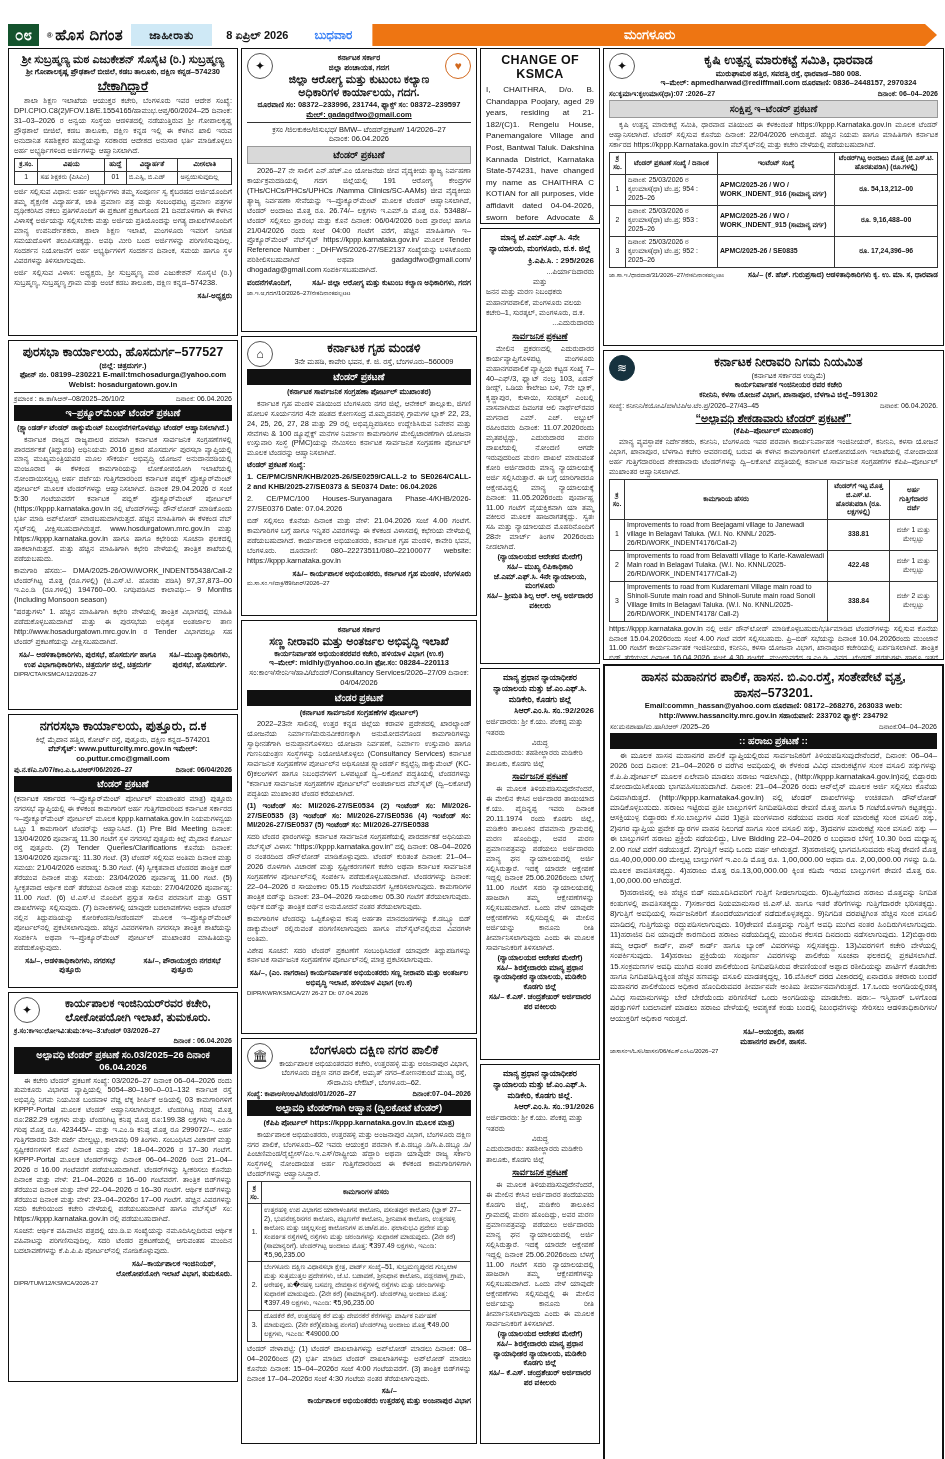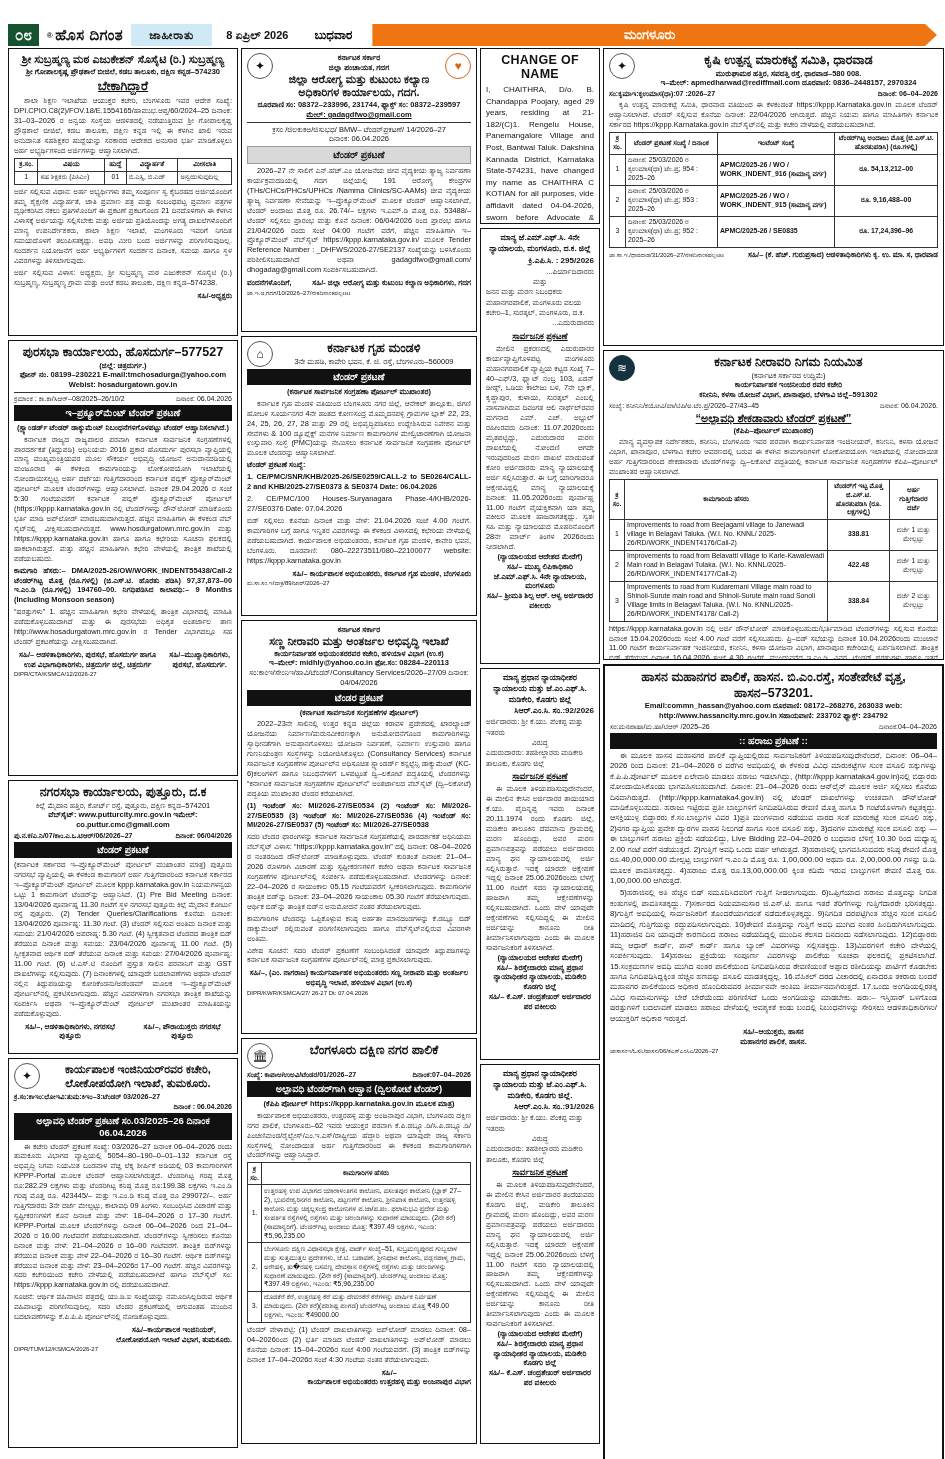--- a/index.html
+++ b/index.html
@@ -7,21 +7,21 @@
   body { height:1459px; font-family:"Liberation Sans","DejaVu Sans",sans-serif; color:#111; position:relative; }
 
   
   .hdr { position:absolute; top:24px; left:8px; right:8px; height:22px; display:flex; align-items:stretch; }
   .pagenum { background:#14532d; color:#fff; font-weight:bold; font-size:15px; padding:0 7px; display:flex; align-items:center; }
   .masthead { display:flex; align-items:center; font-weight:bold; font-size:15px; letter-spacing:.5px; padding:0 8px; white-space:nowrap; }
   .reg { font-size:8px; vertical-align:top; margin-right:2px; }
   .secband { background:#cfe9f6; display:flex; align-items:center; padding:0 18px; }
   .sectitle { font-weight:bold; font-size:11px; letter-spacing:1px; }
   .hdate { font-weight:bold; font-size:11px; padding:0 14px; display:flex; align-items:center; white-space:nowrap; }
-  .hday { color:#000000; font-weight:bold; font-size:12px; padding:0 12px; display:flex; align-items:center; }
+  .hday { color:#3b82f6; font-weight:bold; font-size:12px; padding:0 12px; display:flex; align-items:center; }
   .pennant { background:#ee7512; color:#fff; font-weight:bold; font-size:13px; display:flex; align-items:center; padding:0 26px 0 16px; margin-left:8px; flex:1;
              clip-path:polygon(0 0, calc(100% - 12px) 0, 100% 50%, calc(100% - 12px) 100%, 0 100%); justify-content:center;}
 
   
   .content { position:absolute; top:48px; left:8px; display:flex; gap:3px; }
   .col { display:flex; flex-direction:column; gap:4px; }
   .c1 { width:230px; } .c2 { width:236px; } .c3 { width:120px; } .c4 { width:341px; }
 
   .box { border:1.6px solid #111; background:#fff; padding:4px 5px; overflow:hidden; position:relative; }
   .box.thick { border-width:2.5px; }
@@ -109,34 +109,34 @@
       </tbody>
         </table>
       <div class="p">ಅರ್ಜಿ ಸಲ್ಲಿಸುವ ವಿಧಾನ: ಅರ್ಹ ಅಭ್ಯರ್ಥಿಗಳು ತಮ್ಮ ಸಂಪೂರ್ಣ ಸ್ವ ಕೈಬರಹದ ಅರ್ಜಿಯೊಂದಿಗೆ ತಮ್ಮ ಶೈಕ್ಷಣಿಕ ವಿದ್ಯಾರ್ಹತೆ, ಜಾತಿ ಪ್ರಮಾಣ ಪತ್ರ ಮತ್ತು ಸಂಬಂಧಪಟ್ಟ ಪ್ರಮಾಣ ಪತ್ರಗಳ ದೃಢೀಕರಿಸಿದ ನಕಲು ಪ್ರತಿಗಳೊಂದಿಗೆ ಈ ಪ್ರಕಟಣೆ ಪ್ರಕಟಗೊಂಡ 21 ದಿನದೊಳಗಾಗಿ ಈ ಕೆಳಗಿನ ವಿಳಾಸಕ್ಕೆ ಅರ್ಜಿಯನ್ನು ಸಲ್ಲಿಸಬೇಕು ಮತ್ತು ಅರ್ಜಿಯ ಪ್ರತಿಯೊಂದನ್ನು ಅಗತ್ಯ ದಾಖಲೆಗಳೊಂದಿಗೆ ಮಾನ್ಯ ಉಪನಿರ್ದೇಶಕರು, ಶಾಲಾ ಶಿಕ್ಷಣ ಇಲಾಖೆ, ಮಂಗಳೂರು ಇವರಿಗೆ ನಿಗದಿತ ಸಮಯದೊಳಗೆ ತಲುಪಿಸತಕ್ಕದ್ದು. ಅವಧಿ ಮೀರಿ ಬಂದ ಅರ್ಜಿಗಳನ್ನು ಪರಿಗಣಿಸುವುದಿಲ್ಲ. ಸಂದರ್ಶನ ನಿಯೋಜನೆಗೆ ಅರ್ಹ ಅಭ್ಯರ್ಥಿಗಳಿಗೆ ಸಂದರ್ಶನ ದಿನಾಂಕ, ಸಮಯ ಹಾಗೂ ಸ್ಥಳ ವಿವರಗಳನ್ನು ತಿಳಿಸಲಾಗುವುದು.</div>
       <div class="p">ಅರ್ಜಿ ಸಲ್ಲಿಸುವ ವಿಳಾಸ: ಅಧ್ಯಕ್ಷರು, ಶ್ರೀ ಸುಬ್ರಹ್ಮಣ್ಯ ಮಠ ಎಜುಕೇಶನ್ ಸೊಸೈಟಿ (ರಿ.) ಸುಬ್ರಹ್ಮಣ್ಯ, ಸುಬ್ರಹ್ಮಣ್ಯ ಗ್ರಾಮ ಮತ್ತು ಅಂಚೆ ಕಡಬ ತಾಲೂಕು, ದಕ್ಷಿಣ ಕನ್ನಡ–574238.</div>
       <div class="sigrow">
           <span></span>
           <span class="sig">ಸಹಿ/-ಅಧ್ಯಕ್ಷರು</span>
         </div>
     </div>
 
-    <div class="box" style="height:436px">
+    <div class="box" style="height:370px">
       <div class="bT big">ಪುರಸಭಾ ಕಾರ್ಯಾಲಯ, ಹೊಸದುರ್ಗ–577527</div>
       <div class="bS bold">(ಜಿಲ್ಲೆ: ಚಿತ್ರದುರ್ಗ.)</div>
       <div class="bS bold">ಫೋನ್ ನಂ. 08199–230221   E-mail:tmchosadurga@yahoo.com</div>
       <div class="bS bold">Webist: hosadurgatown.gov.in</div>
       <div class="rule"></div>
       <div class="refrow">
           <span>ಕ್ರಮಾಂಕ : ಕಾ.ಕಾ/ಸಿಆರ್–08/2025–26/10/2</span>
           <span>ದಿನಾಂಕ: 06.04.2026</span>
         </div>
       <div class="bar-black">ಇ–ಪ್ರಕ್ಯೂರ್‌ಮೆಂಟ್ ಟೆಂಡರ್ ಪ್ರಕಟಣೆ</div>
       <div class="bS bold">(ಸ್ಟ್ಯಾಂಡರ್ಡ್ ಟೆಂಡರ್ ಡಾಕ್ಯುಮೆಂಟ್ ನಿಬಂಧನೆಗಳಿಗೊಳಪಟ್ಟು ಟೆಂಡರ್ ಆಹ್ವಾನಿಸಲಾಗಿದೆ.)</div>
       <div class="p ind">ಕರ್ನಾಟಕ ರಾಜ್ಯದ ರಾಜ್ಯಪಾಲರ ಪರವಾಗಿ ಕರ್ನಾಟಕ ಸಾರ್ವಜನಿಕ ಸಂಗ್ರಹಣೆಗಳಲ್ಲಿ ಪಾರದರ್ಶಕತೆ (ತಿದ್ದುಪಡಿ) ಅಧಿನಿಯಮ 2016 ಪ್ರಕಾರ ಹೊಸದುರ್ಗ ಪುರಸಭಾ ವ್ಯಾಪ್ತಿಯಲ್ಲಿ ಮಾನ್ಯ ಮುಖ್ಯಮಂತ್ರಿಯವರ ಮೂಲ ಸೌಕರ್ಯ ಅಭಿವೃದ್ಧಿ ಯೋಜನೆ ಅನುದಾನದಡಿಯಲ್ಲಿ ಮಂಜೂರಾದ ಈ ಕೆಳಕಂಡ ಕಾಮಗಾರಿಯನ್ನು ಲೋಕೋಪಯೋಗಿ ಇಲಾಖೆಯಲ್ಲಿ ನೋಂದಾಯಿಸಲ್ಪಟ್ಟ ಅರ್ಹ ದರ್ಜೆಯ ಗುತ್ತಿಗೆದಾರರಿಂದ ಕರ್ನಾಟಕ ಪಬ್ಲಿಕ್ ಪ್ರೊಕ್ಯೂರ್‌ಮೆಂಟ್ ಪೋರ್ಟಲ್ ಮೂಲಕ ಟೆಂಡರ್‌ಗಳನ್ನು ಆಹ್ವಾನಿಸಲಾಗಿದೆ. ದಿನಾಂಕ 29.04.2026 ರ ಸಂಜೆ 5:30 ಗಂಟೆಯವರೆಗೆ ಕರ್ನಾಟಕ ಪಬ್ಲಿಕ್ ಪ್ರೊಕ್ಯೂರ್‌ಮೆಂಟ್ ಪೋರ್ಟಲ್ (https://kppp.karnataka.gov.in ನಲ್ಲಿ ಟೆಂಡರ್‌ಗಳನ್ನು ಡೌನ್‌ಲೋಡ್ ಮಾಡಿಕೊಂಡು ಭರ್ತಿ ಮಾಡಿ ಅಪ್‌ಲೋಡ್ ಮಾಡಬಹುದಾಗಿರುತ್ತದೆ. ಹೆಚ್ಚಿನ ಮಾಹಿತಿಗಾಗಿ ಈ ಕೆಳಕಂಡ ವೆಬ್ ಸೈಟ್‌ನಲ್ಲಿ ವೀಕ್ಷಿಸಬಹುದಾಗಿರುತ್ತದೆ. www.hosdurgatown.mrc.gov.in ಮತ್ತು https://kppp.karnataka.gov.in ಹಾಗೂ ಹಾಗೂ ಕಛೇರಿಯ ಸೂಚನಾ ಫಲಕದಲ್ಲಿ ಹಾಕಲಾಗಿರುತ್ತದೆ. ಮತ್ತು ಹೆಚ್ಚಿನ ಮಾಹಿತಿಗಾಗಿ ಕಛೇರಿ ವೇಳೆಯಲ್ಲಿ ತಾಂತ್ರಿಕ ಶಾಖೆಯಲ್ಲಿ ಪಡೆಯಬಹುದು.</div>
-      <div class="p" style="font-weight:bold">ಕಾಮಗಾರಿ ಹೆಸರು:– DMA/2025-26/OW/WORK_INDENT55438/Call-2 ಟೆಂಡರ್‌ಗಿಟ್ಟ ಮೊತ್ತ (ರೂ.ಗಳಲ್ಲಿ) (ಜಿ.ಎಸ್.ಟಿ. ಹೊರತು ಪಡಿಸಿ) 97,37,873–00 ಇ.ಎಂ.ಡಿ (ರೂ.ಗಳಲ್ಲಿ) 194760–00. ನಿಗಧಿಪಡಿಸಿದ ಕಾಲಾವಧಿ:– 9 Months (Including Monsoon season)</div>
+      <div class="p" style="font-weight:normal">ಕಾಮಗಾರಿ ಹೆಸರು:– DMA/2025-26/OW/WORK_INDENT55438/Call-2 ಟೆಂಡರ್‌ಗಿಟ್ಟ ಮೊತ್ತ (ರೂ.ಗಳಲ್ಲಿ) (ಜಿ.ಎಸ್.ಟಿ. ಹೊರತು ಪಡಿಸಿ) 97,37,873–00 ಇ.ಎಂ.ಡಿ (ರೂ.ಗಳಲ್ಲಿ) 194760–00. ನಿಗಧಿಪಡಿಸಿದ ಕಾಲಾವಧಿ:– 9 Months (Including Monsoon season)</div>
       <div class="p">“ಷರತ್ತುಗಳು” 1. ಹೆಚ್ಚಿನ ಮಾಹಿತಿಗಾಗಿ ಕಛೇರಿ ವೇಳೆಯಲ್ಲಿ ತಾಂತ್ರಿಕ ವಿಭಾಗದಲ್ಲಿ ಮಾಹಿತಿ ಪಡೆದುಕೊಳ್ಳಬಹುದಾಗಿದೆ ಮತ್ತು ಈ ಪುರಸಭೆಯ ಅಧಿಕೃತ ಅಂತರ್ಜಾಲ ತಾಣ http://www.hosadurgatown.mrc.gov.in ರ Tender ವಿಭಾಗದಲ್ಲೂ ಸಹ ಟೆಂಡರ್ ಪ್ರಕಟಣೆಯನ್ನು ವೀಕ್ಷಿಸಬಹುದಾಗಿದೆ.</div>
       <div class="sigrow">
         <span class="sig">ಸಹಿ/– ಆಡಳಿತಾಧಿಕಾರಿಗಳು, ಪುರಸಭೆ, ಹೊಸದುರ್ಗ ಹಾಗೂ ಉಪ ವಿಭಾಗಾಧಿಕಾರಿಗಳು, ಚಿತ್ರದುರ್ಗ ಜಿಲ್ಲೆ, ಚಿತ್ರದುರ್ಗ</span>
         <span class="sig">ಸಹಿ/–ಮುಖ್ಯಾಧಿಕಾರಿಗಳು, ಪುರಸಭೆ, ಹೊಸದುರ್ಗ.</span>
       </div>
       <div class="foot">DIPR/CTA/KSMCA/12/2026-27</div>
     </div>
 
     <div class="box" style="height:274px">
       <div class="bT big">ನಗರಸಭಾ ಕಾರ್ಯಾಲಯ, ಪುತ್ತೂರು, ದ.ಕ</div>
@@ -247,20 +247,21 @@
           <span class="sig">ಸಹಿ/–, (ಎಂ. ನಾಗರಾಜ) ಕಾರ್ಯನಿರ್ವಾಹಕ ಅಭಿಯಂತರರು ಸಣ್ಣ ನೀರಾವರಿ ಮತ್ತು ಅಂತರ್ಜಲ ಅಭಿವೃದ್ಧಿ ಇಲಾಖೆ, ಹಳಿಯಾಳ ವಿಭಾಗ (ಉ.ಕ)</span>
         </div>
       <div class="foot">DIPR/KWR/KSMCA/27/ 26-27 Dt: 07.04.2026</div>
     </div>
 
     <div class="box" style="height:406px">
       <div class="logo-row">
         <span class="emb">🏛</span>
         <div class="mid">
           <div class="bT big">ಬೆಂಗಳೂರು ದಕ್ಷಿಣ ನಗರ ಪಾಲಿಕೆ</div>
+          <div class="bS">ಕಾರ್ಯಪಾಲಕ ಅಭಿಯಂತರವರ ಕಚೇರಿ, ಉತ್ತರಹಳ್ಳಿ ಮತ್ತು ಅಂಜನಾಪುರ ವಿಭಾಗ, ಬೆಂಗಳೂರು ದಕ್ಷಿಣ ನಗರ ಪಾಲಿಕೆ, ಅಮೃತ್ ನಗರ–ಕೋಣನಕುಂಟೆ ಮುಖ್ಯ ರಸ್ತೆ, ಸೌದಾಮಿನಿ ಲೇಔಟ್, ಬೆಂಗಳೂರು–62.</div>
         </div>
       </div>
       <div class="refrow bold">
           <span>ಸಂಖ್ಯೆ: ಕಾಪಾಅ/ಉಅವಿ/ಟೆಂಡರ/01/2026–27</span>
           <span>ದಿನಾಂಕ:07–04–2026</span>
         </div>
       <div class="bar-black">ಅಲ್ಪಾವಧಿ ಟೆಂಡರ್‌ಗಾಗಿ ಆಹ್ವಾನ (ದ್ವಿಲಕೋಟೆ ಟೆಂಡರ್)</div>
       <div class="bS bold">(ಕೆಪಿಪಿ ಪೋರ್ಟಲ್ https://kppp.karnataka.gov.in ಮೂಲಕ ಮಾತ್ರ)</div>
       <div class="p ind">ಕಾರ್ಯಪಾಲಕ ಅಭಿಯಂತರರು, ಉತ್ತರಹಳ್ಳಿ ಮತ್ತು ಅಂಜನಾಪುರ ವಿಭಾಗ, ಬೆಂಗಳೂರು ದಕ್ಷಿಣ ನಗರ ಪಾಲಿಕೆ, ಬೆಂಗಳೂರು–62 ಇವರು ಆಯುಕ್ತರ ಪರವಾಗಿ ಕೆ.ಪಿ.ಡಬ್ಲ್ಯೂ.ಡಿ/ಸಿ.ಪಿ.ಡಬ್ಲ್ಯೂ.ಡಿ/ಪಿಂಚಣಿಮಂಡ/ರೈಲ್ವೇಸ್/ಎಂ.ಇ.ಎಸ್/ರಾಷ್ಟ್ರೀಯ ಹೆದ್ದಾರಿ ಅಥವಾ ಯಾವುದೇ ರಾಜ್ಯ ಸರ್ಕಾರಿ ಸಂಸ್ಥೆಗಳಲ್ಲಿ ನೋಂದಾಯಿತ ಅರ್ಹ ಗುತ್ತಿಗೆದಾರರಿಂದ ಈ ಕೆಳಕಂಡ ಕಾಮಗಾರಿಗಳಿಗಾಗಿ ಟೆಂಡರ್‌ಗಳನ್ನು ಆಹ್ವಾನಿಸಿದ್ದಾರೆ.</div>
       <table>
@@ -289,21 +290,21 @@
           <span>ಸಹಿ/–</span><br>
           <span>ಕಾರ್ಯಪಾಲಕ ಅಭಿಯಂತರರು ಉತ್ತರಹಳ್ಳಿ ಮತ್ತು ಅಂಜನಾಪುರ ವಿಭಾಗ</span>
         </span>
       </div>
     </div>
   </div>
 
   <div class="col c3">
 
     <div class="box" style="height:176px">
-      <div class="conhead">CHANGE OF NAME</div>
+      <div class="conhead">CHANGE OF KSMCA</div>
       <div class="conbody">I, CHAITHRA, D/o. B. Chandappa Poojary, aged 29 years, residing at 21-182/(C)1. Rengelu House, Panemangalore Village and Post, Bantwal Taluk. Dakshina Kannada District, Karnataka State-574231, have changed my name as CHAITHRA C KOTIAN for all purposes, vide affidavit dated 04-04-2026, sworn before Advocate &amp; Notary, P. Jayarama Rai, B.C. Road, Bantwal Taluk.</div>
     </div>
 
     <div class="box" style="height:436px">
       <div class="courthead">ಮಾನ್ಯ ಜೆ.ಎಮ್.ಎಫ್.ಸಿ. 4ನೇ ನ್ಯಾಯಾಲಯ, ಮಂಗಳೂರು, ದ.ಕ. ಜಿಲ್ಲೆ</div>
       <div class="caseno">ಕ್ರಿ.ಎಪಿ.ಸಿ. : 295/2026</div>
       <div class="party r" style="text-align:right">...ಪಿರ್ಯಾದಿದಾರರು</div>
       <div class="party tC">ಮತ್ತು</div>
       <div class="party">ಜನನ ಮತ್ತು ಮರಣ ನಿಬಂಧಕರು ಮಹಾನಗರಪಾಲಿಕೆ, ಮಂಗಳೂರು ವಲಯ ಕಚೇರಿ–1, ಸುರತ್ಕಲ್, ಮಂಗಳೂರು, ದ.ಕ.</div>
       <div class="party" style="text-align:right">...ಎದುರುದಾರರು</div>
@@ -349,20 +350,21 @@
         <div class="mid">
           <div class="bT big">ಕೃಷಿ ಉತ್ಪನ್ನ ಮಾರುಕಟ್ಟೆ ಸಮಿತಿ, ಧಾರವಾಡ</div>
           <div class="bS bold">ಮುರುಘಾಮಠ ಹತ್ತಿರ, ಸವದತ್ತಿ ರಸ್ತೆ, ಧಾರವಾಡ–580 008.</div>
           <div class="bS bold">ಇ–ಮೇಲ್: apmedharwad@rediffmail.com  ದೂರವಾಣಿ: 0836–2448157, 2970324</div>
         </div>
       </div>
       <div class="refrow bold">
           <span>ಸಂ:ಕೃಮಾಇ:ಕೃಉಮಾಸ(ಧಾ):07 :2026–27</span>
           <span>ದಿನಾಂಕ: 06–04–2026</span>
         </div>
+      <div class="bar-gray">ಸಂಕ್ಷಿಪ್ತ ಇ–ಟೆಂಡರ್ ಪ್ರಕಟಣೆ</div>
       <div class="p ind">ಕೃಷಿ ಉತ್ಪನ್ನ ಮಾರುಕಟ್ಟೆ ಸಮಿತಿ, ಧಾರವಾಡ ವತಿಯಿಂದ ಈ ಕೆಳಕಂಡಂತೆ https://kppp.Karnataka.gov.in ಮೂಲಕ ಟೆಂಡರ್ ಆಹ್ವಾನಿಸಲಾಗಿದೆ. ಟೆಂಡರ್ ಸಲ್ಲಿಸುವ ಕೊನೆಯ ದಿನಾಂಕ: 22/04/2026 ಆಗಿರುತ್ತದೆ. ಹೆಚ್ಚಿನ ನಿಯಮ ಹಾಗೂ ಮಾಹಿತಿಗಾಗಿ ಕರ್ನಾಟಕ ಸರ್ಕಾರದ https://kppp.Karnataka.gov.in ವೆಬ್‌ಸೈಟ್‌ನಲ್ಲಿ ಮತ್ತು ಕಚೇರಿ ವೇಳೆಯಲ್ಲಿ ಪಡೆಯಬಹುದಾಗಿದೆ.</div>
       <table>
         <tbody>
             <tr>
           <th style="width:16px">ಕ್ರ ಸಂ.</th>
           <th>ಟೆಂಡರ್ ಪ್ರಕಟಣೆ ಸಂಖ್ಯೆ / ದಿನಾಂಕ</th>
           <th>ಇಂಟೆಂಟ್ ಸಂಖ್ಯೆ</th>
           <th>ಟೆಂಡರ್‌ಗಿಟ್ಟ ಅಂದಾಜು ಮೊತ್ತ (ಜಿ.ಎಸ್.ಟಿ. ಹೊರತುಪಡಿಸಿ) (ರೂ.ಗಳಲ್ಲಿ)</th>
         </tr>
         <tr>

